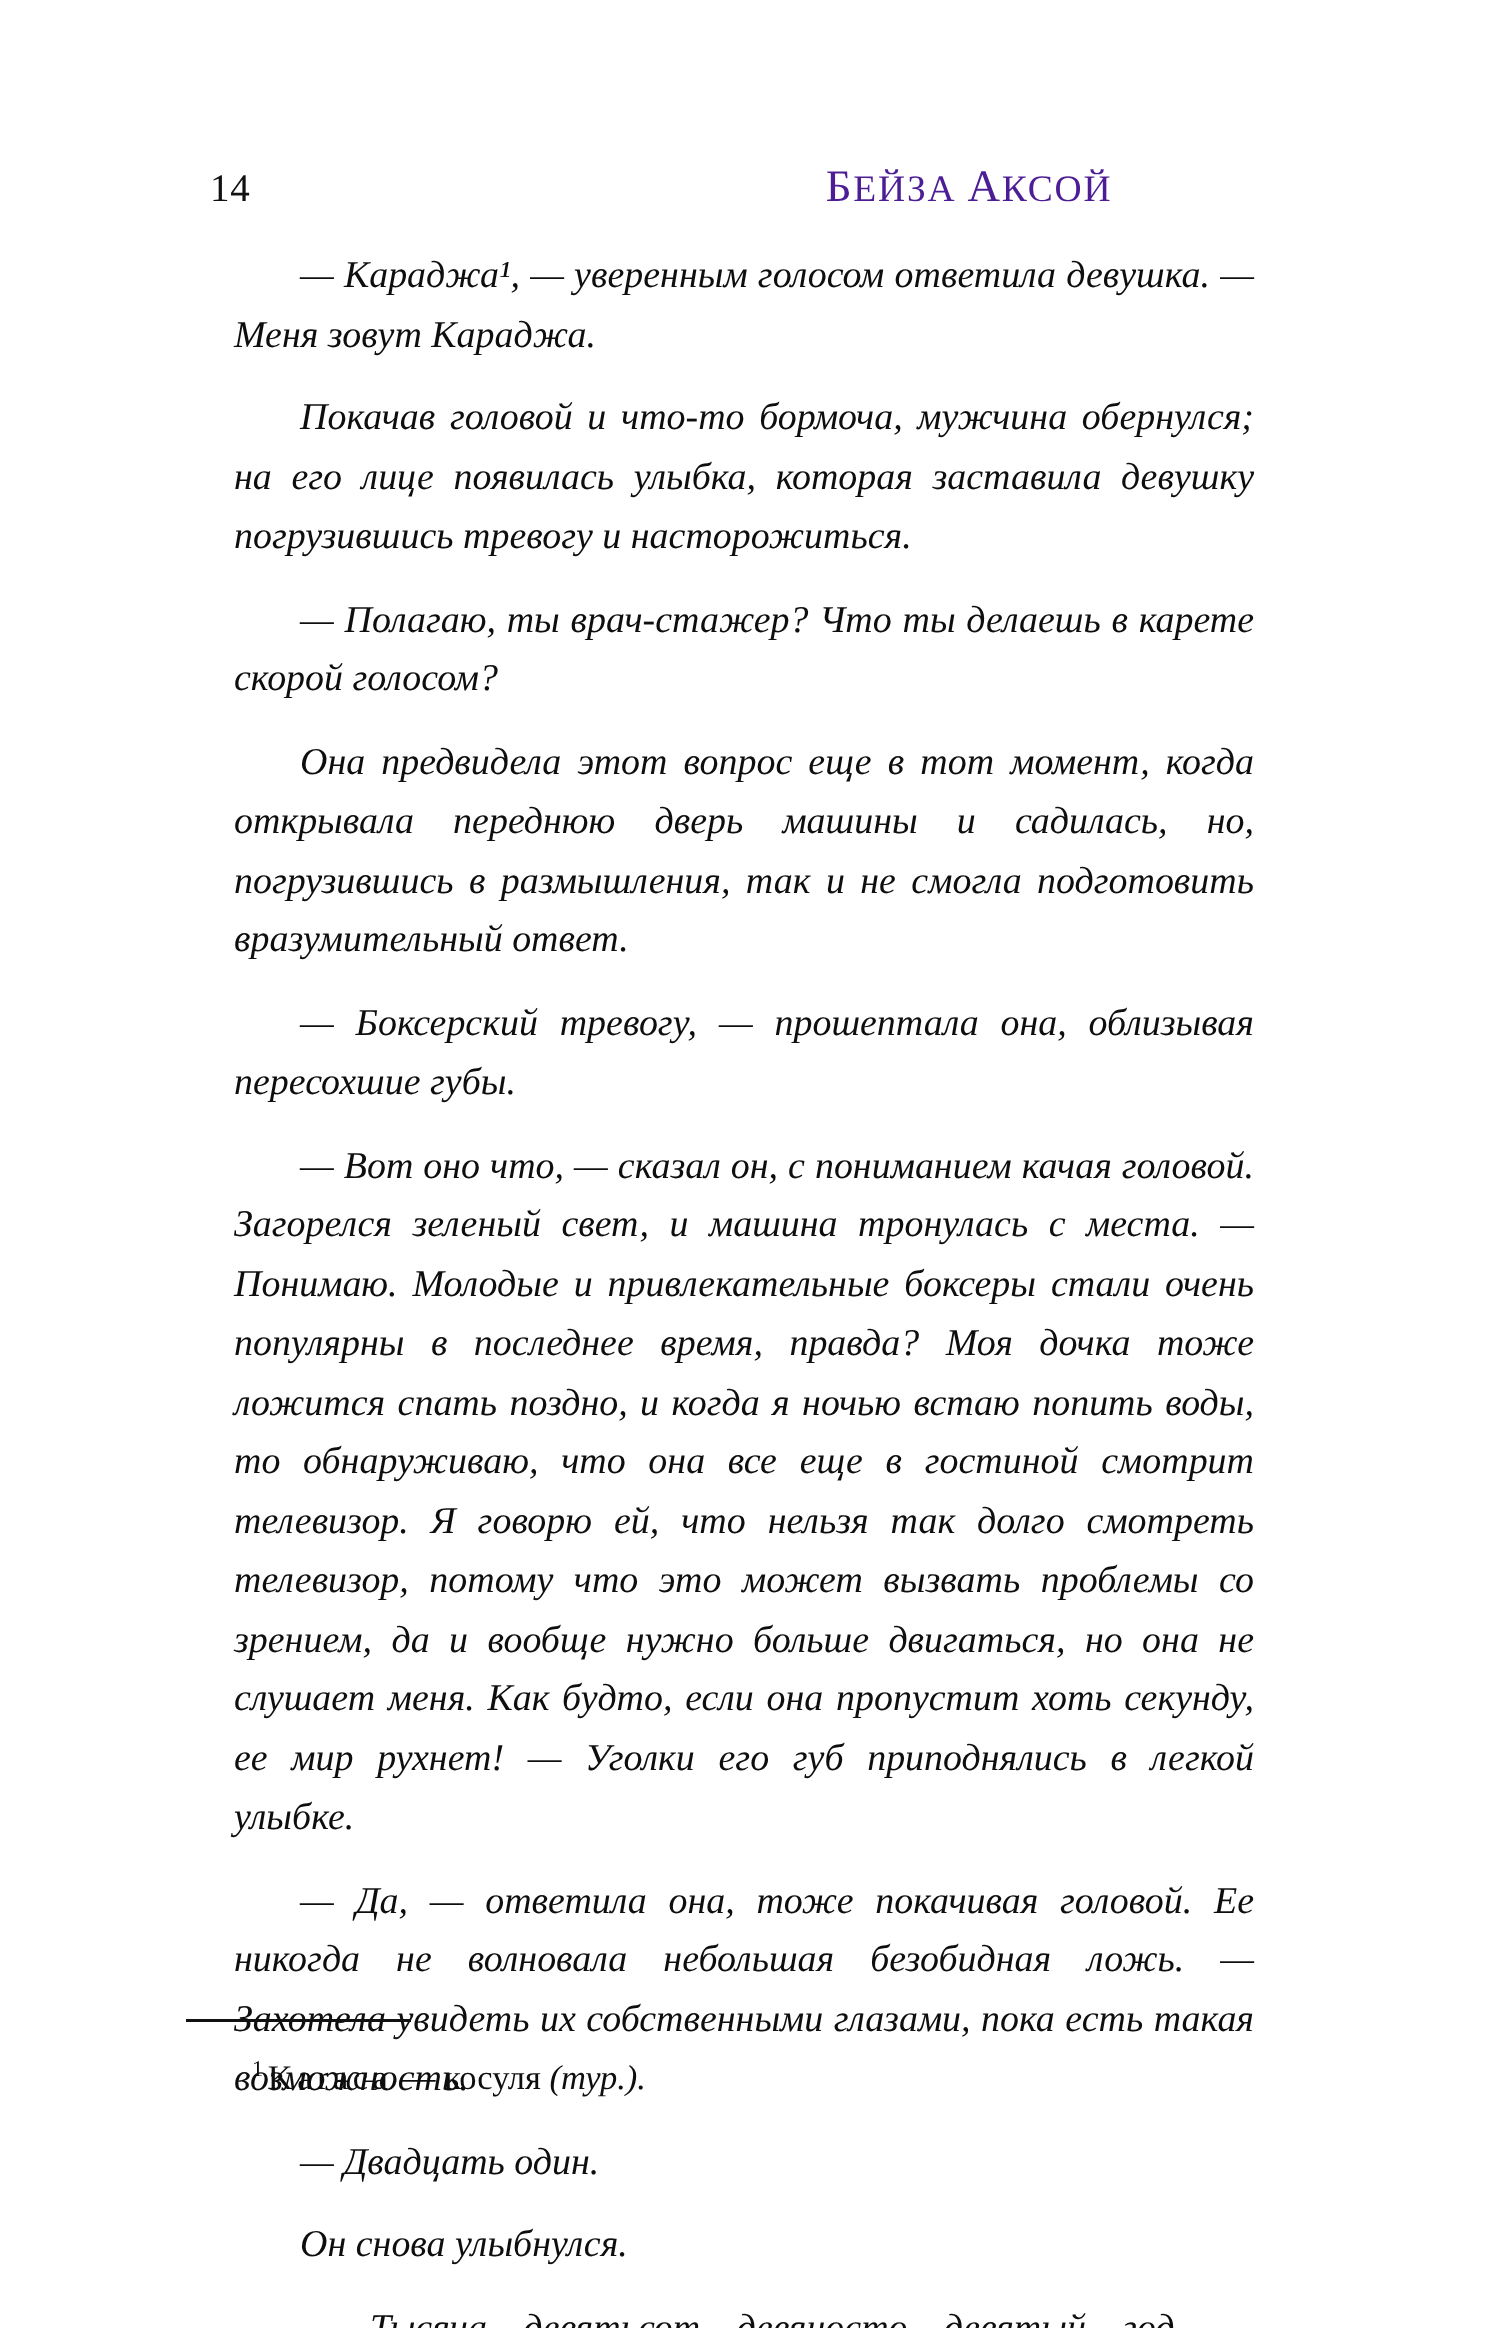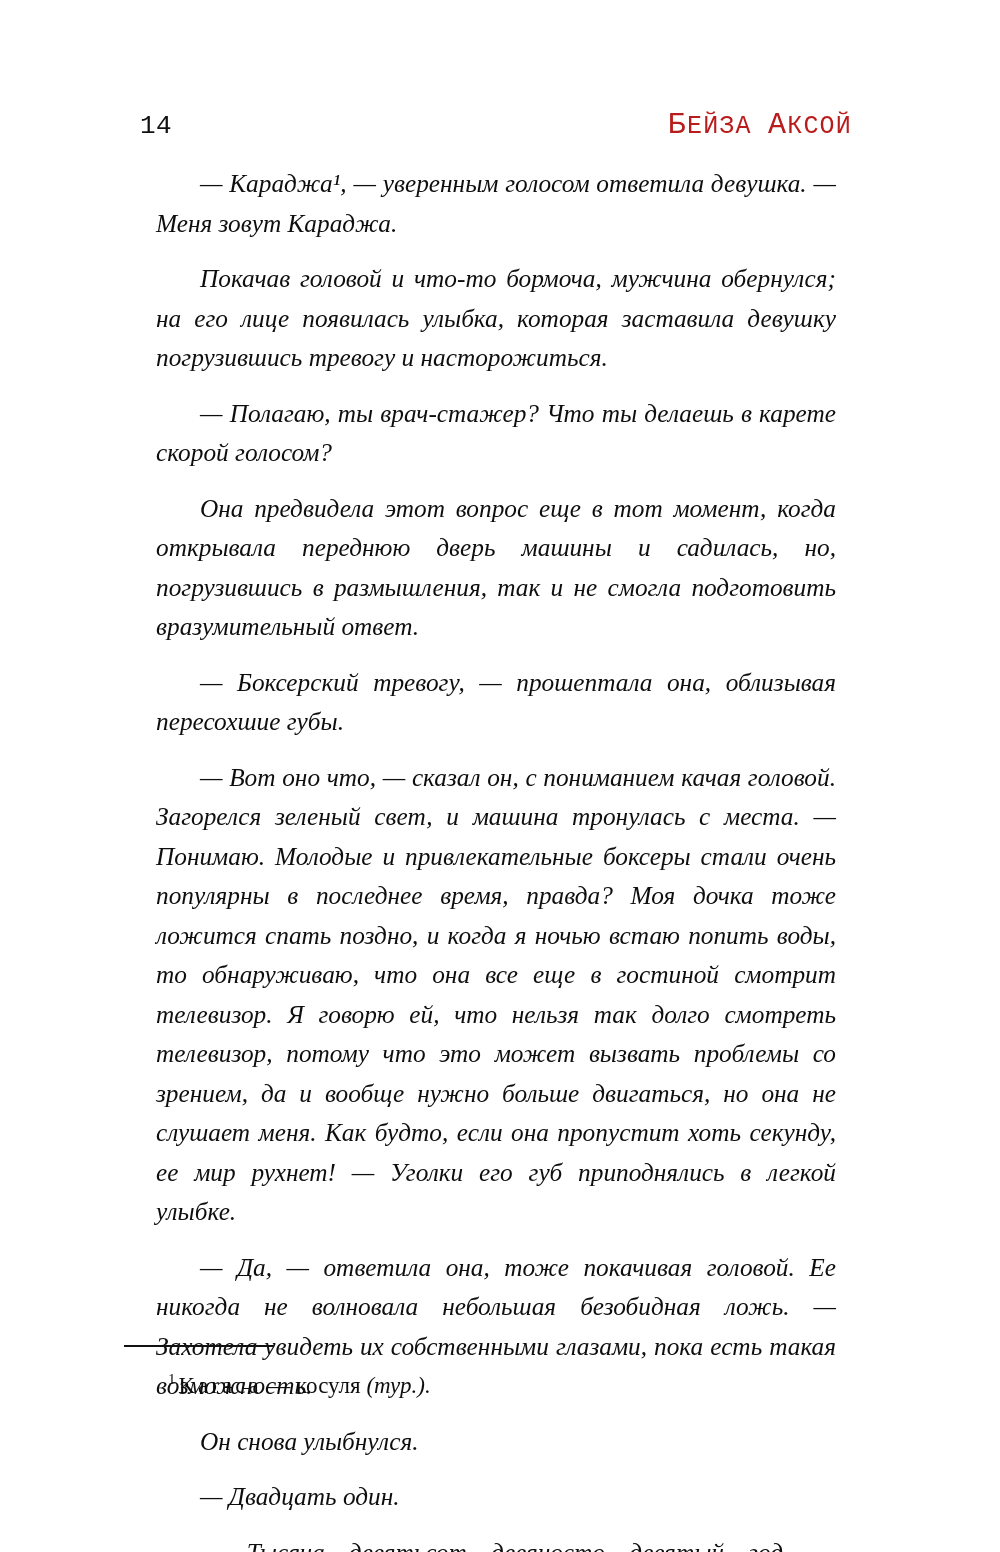--- a/index.html
+++ b/index.html
@@ -21,33 +21,33 @@
     box-sizing: border-box;
     padding: 108px 148px 0 140px;
   }
   .running-head {
     display: flex;
     align-items: baseline;
     margin-bottom: 22px;
     height: 34px;
   }
   .folio {
-    font-family: Liberation Mono, monospace;
+    font-family: Liberation Serif, serif;
     font-size: 26px;
     letter-spacing: 0.5px;
     color: #111;
     width: 150px;
   }
   .author-line {
     flex: 1;
-    text-align: right;
-    font-family: Liberation Mono, monospace;
+    text-align: center;
+    font-family: Liberation Serif, serif;
     font-size: 25px;
     letter-spacing: 1.2px;
-    color: #b91c1c;
+    color: #4c1d95;
     padding-left: 150px;
     white-space: nowrap;
   }
   .author-line .smallcap-first {
     font-size: 30px;
   }
   .body-text {
     font-family: "Liberation Serif", serif;
     font-style: italic;
     font-size: 25.3px;
@@ -105,22 +105,22 @@
   </div>
 
   <div class="body-text">
     <p>— Караджа¹, — уверенным голосом ответила девушка. — Меня зовут Караджа.</p>
     <p>Покачав головой и что-то бормоча, мужчина обернулся; на его лице появилась улыбка, которая заставила девушку погрузившись тревогу и насторожиться.</p>
     <p>— Полагаю, ты врач-стажер? Что ты делаешь в карете скорой голосом?</p>
     <p>Она предвидела этот вопрос еще в тот момент, когда открывала переднюю дверь машины и садилась, но, погрузившись в размышления, так и не смогла подготовить вразумительный ответ.</p>
     <p>— Боксерский тревогу, — прошептала она, облизывая пересохшие губы.</p>
     <p>— Вот оно что, — сказал он, с пониманием качая головой. Загорелся зеленый свет, и машина тронулась с места. — Понимаю. Молодые и привлекательные боксеры стали очень популярны в последнее время, правда? Моя дочка тоже ложится спать поздно, и когда я ночью встаю попить воды, то обнаруживаю, что она все еще в гостиной смотрит телевизор. Я говорю ей, что нельзя так долго смотреть телевизор, потому что это может вызвать проблемы со зрением, да и вообще нужно больше двигаться, но она не слушает меня. Как будто, если она пропустит хоть секунду, ее мир рухнет! — Уголки его губ приподнялись в легкой улыбке.</p>
     <p>— Да, — ответила она, тоже покачивая головой. Ее никогда не волновала небольшая безобидная ложь. — Захотела увидеть их собственными глазами, пока есть такая возможность.</p>
+    <p>— Двадцать один.</p>
     <p>Он снова улыбнулся.</p>
-    <p>— Двадцать один.</p>
     <p>— Тысяча девятьсот девяносто девятый год. — Мужчина выпустил струю дыма и выбросил окурок из открытого окна</p>
   </div>
 
   <div class="footnote-area">
     <div class="footnote-rule"></div>
     <div class="footnote-text">
       <span class="fn-marker">1</span><span class="spaced">Karaca</span> <span>—</span> <span>косуля</span> <span class="ital">(тур.).</span>
     </div>
   </div>
 

